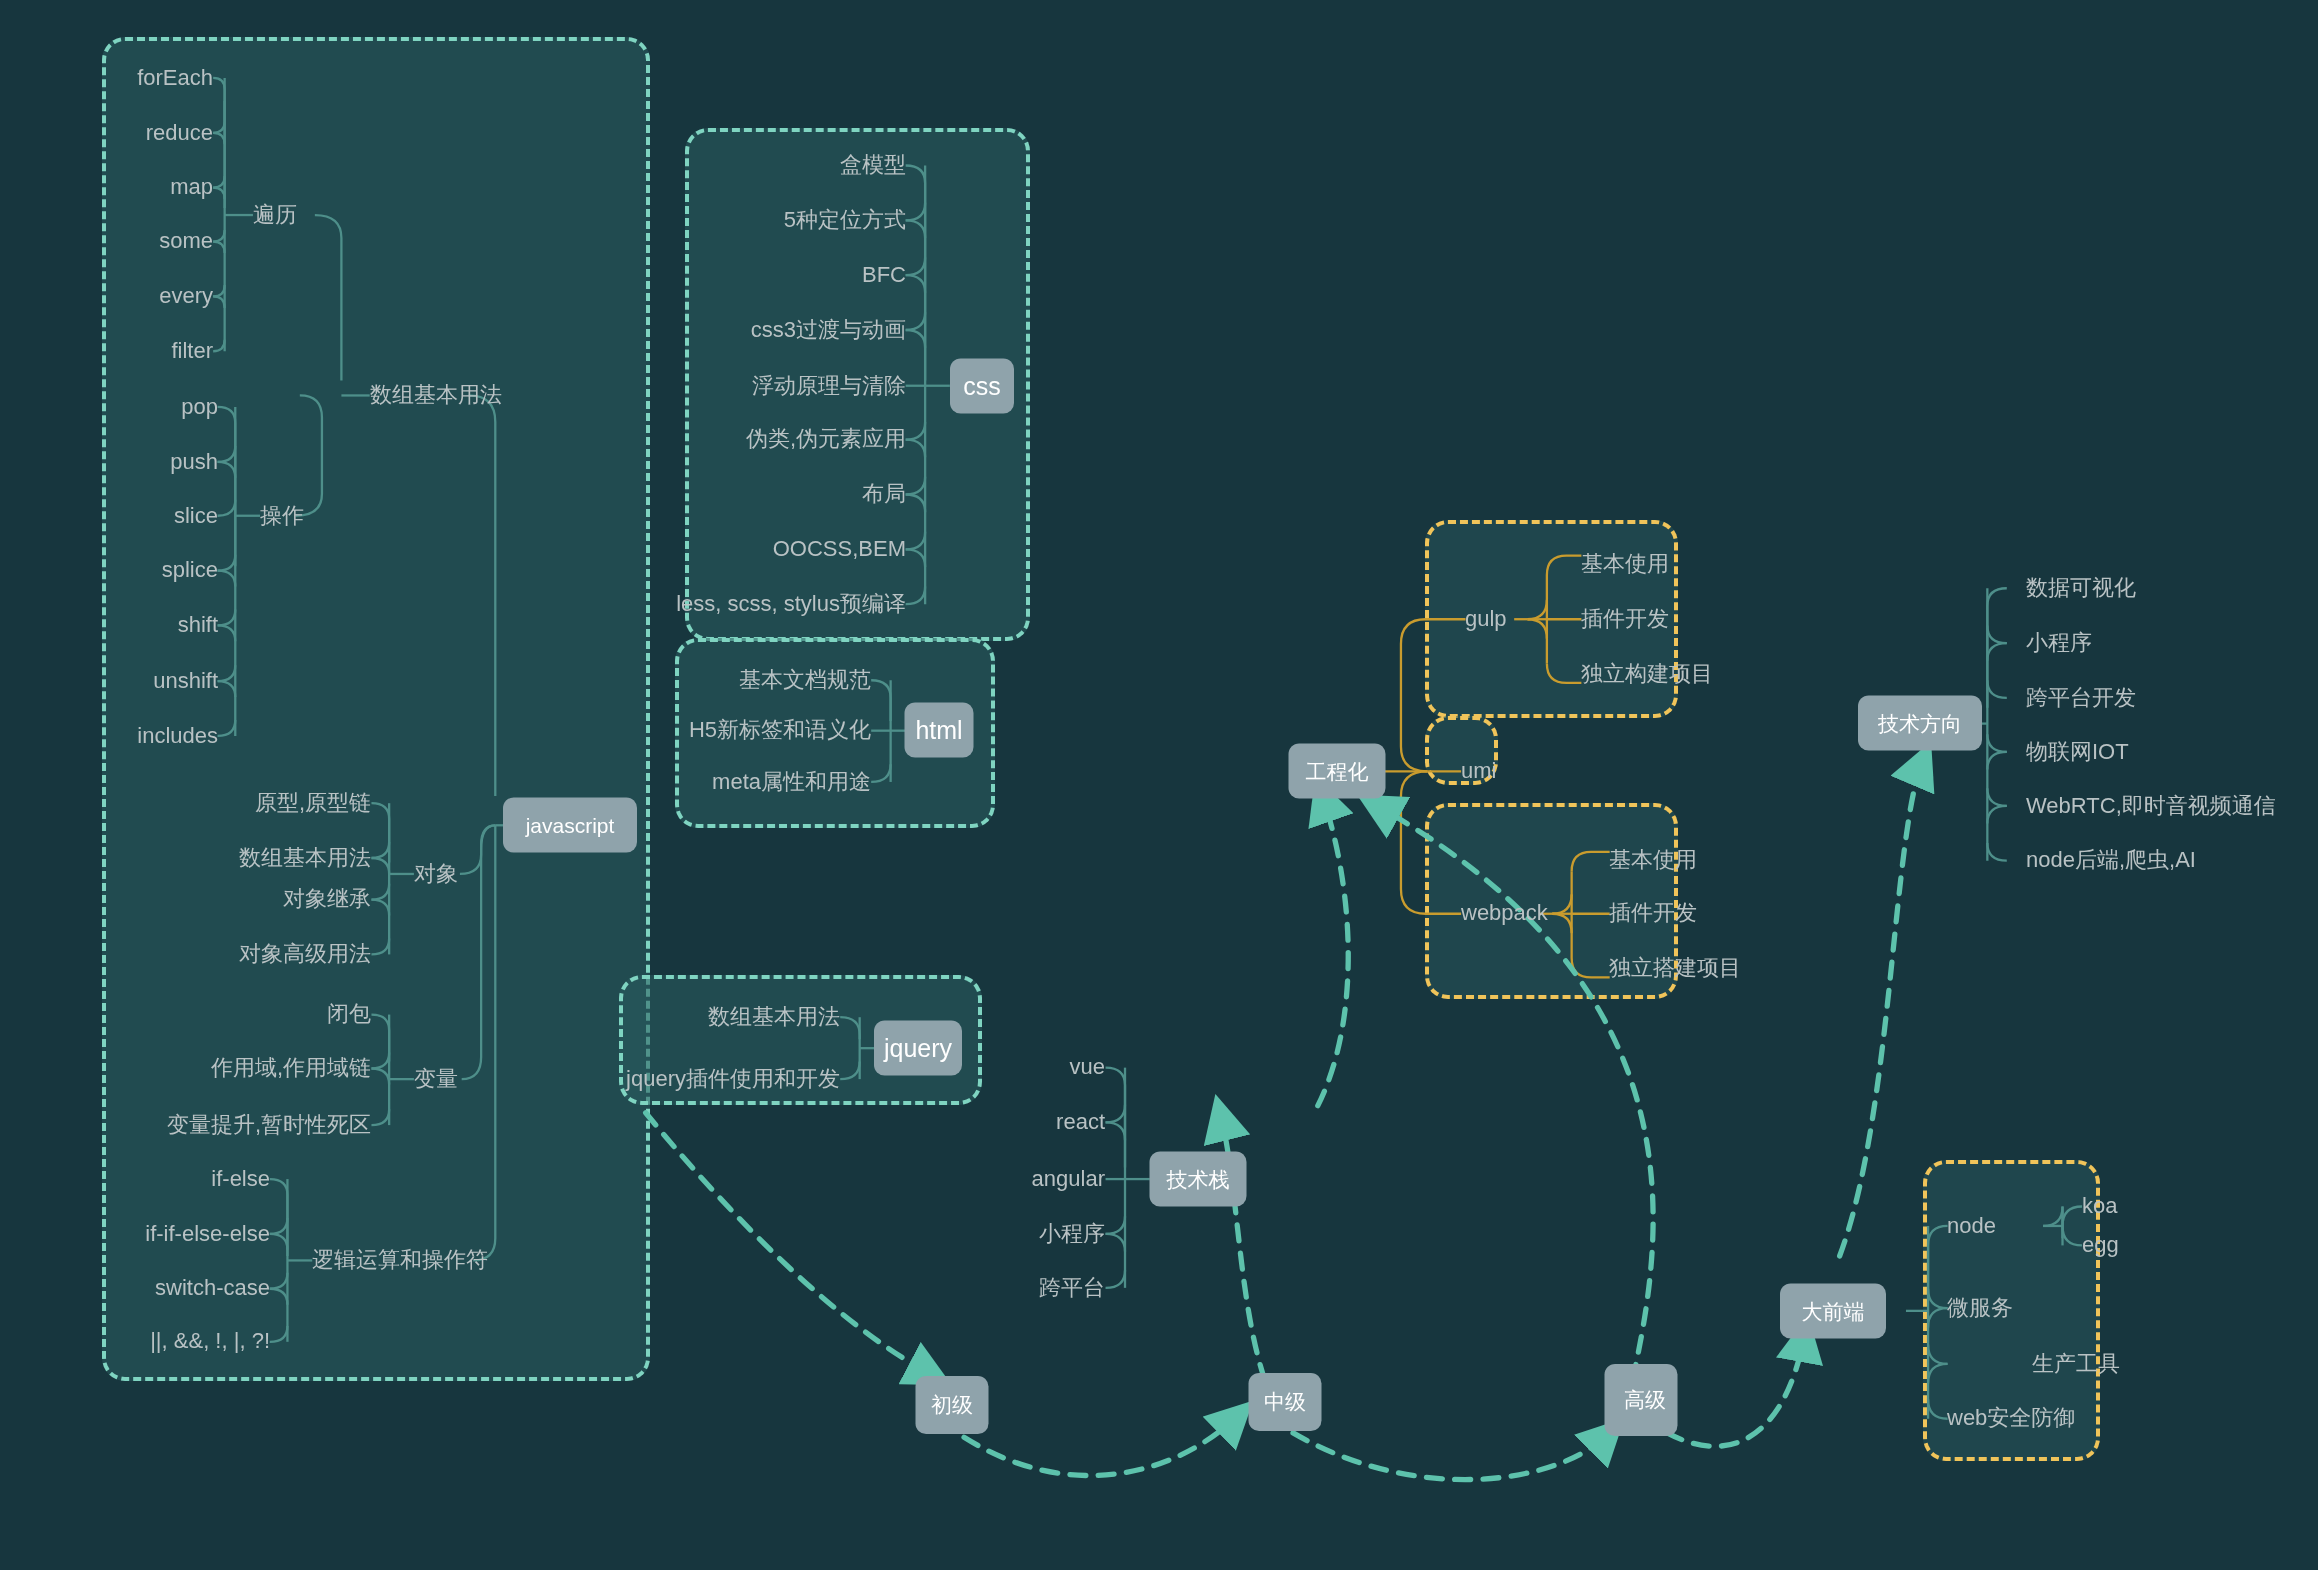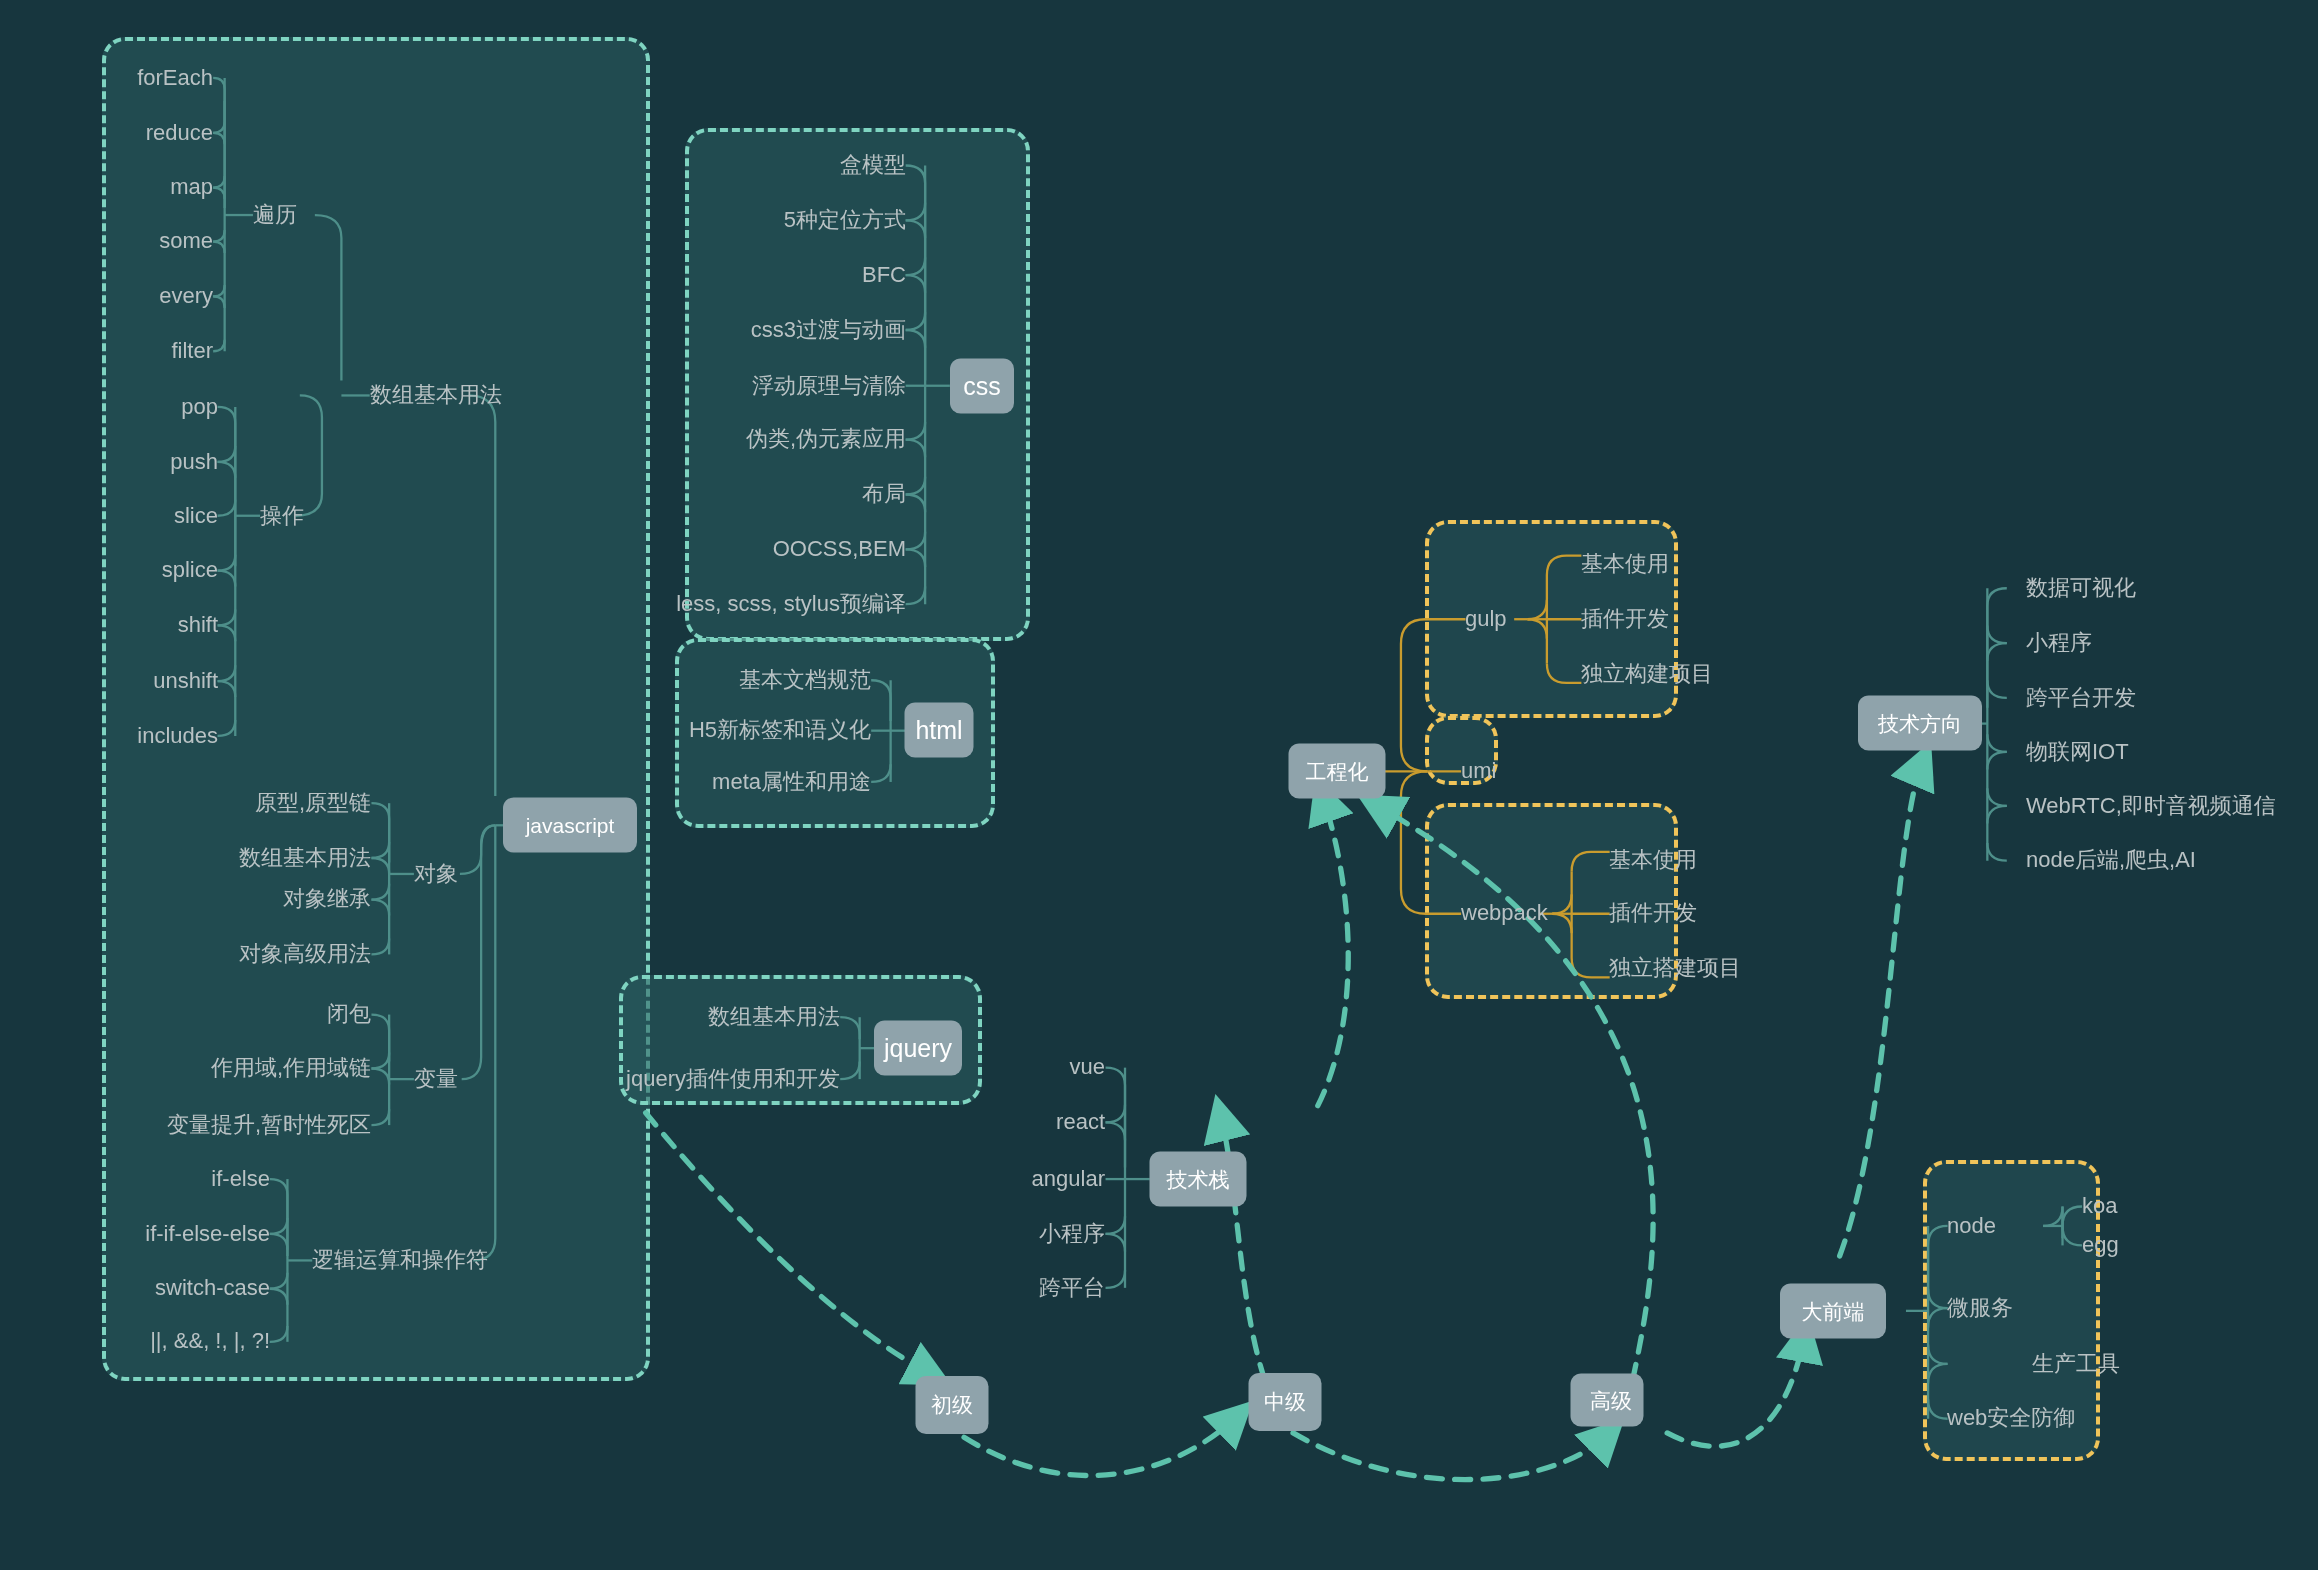--- a/index.html
+++ b/index.html
@@ -312,16 +312,16 @@
   <div class="node big" style="left:1833px;top:1311px;width:106px;height:55px;">大前端</div>
   <div class="leaf l" style="left:1947px;top:1226px;">node</div>
   <div class="leaf l" style="left:2082px;top:1206px;">koa</div>
   <div class="leaf l" style="left:2082px;top:1245px;">egg</div>
   <div class="leaf l" style="left:1947px;top:1308px;">微服务</div>
   <div class="leaf l" style="left:2000px;top:1364px;margin-left:32px;">生产工具</div>
   <div class="leaf l" style="left:1947px;top:1418px;">web安全防御</div>
 
   <div class="node big" style="left:952px;top:1405px;width:73px;height:58px;">初级</div>
   <div class="node big" style="left:1285px;top:1402px;width:73px;height:58px;">中级</div>
-  <div class="node big" style="left:1607px;top:1400px;width:73px;height:53px;padding-left:24px;">高级</div>
+  <div class="node big" style="left:1641px;top:1400px;width:73px;height:72px;padding-left:24px;">高级</div>
 
 </div>
 
 
 </body></html>

